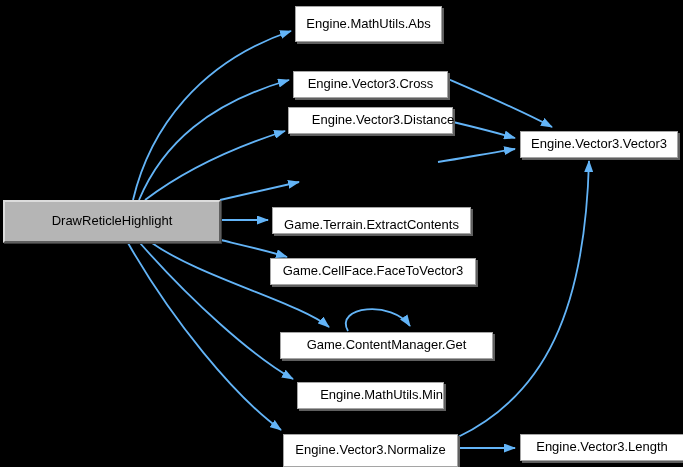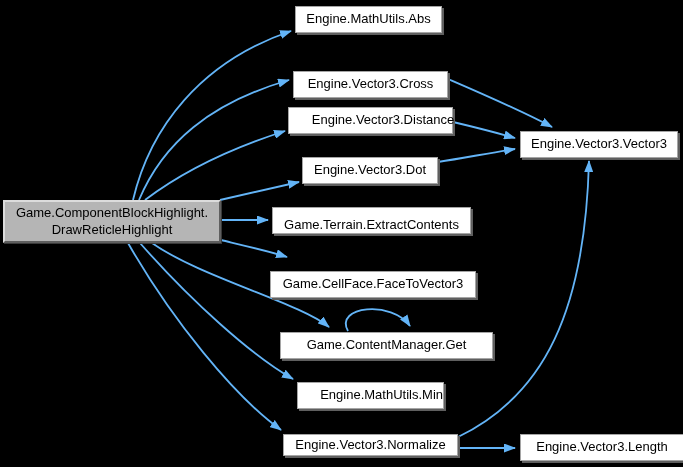--- a/index.html
+++ b/index.html
@@ -58,57 +58,53 @@
     <path class="edge" marker-end="url(#arrow)" d="M 128 243 C 172 320, 234 396, 281 430"></path>
     <path class="edge" marker-end="url(#arrow)" d="M 448 79 C 485 95, 520 110, 552 127"></path>
     <path class="edge" marker-end="url(#arrow)" d="M 453 122 C 474 127, 494 132, 515 138"></path>
     <path class="edge" marker-end="url(#arrow)" d="M 438 162 C 464 158, 489 153, 515 149"></path>
     <path class="edge" marker-end="url(#arrow)" d="M 458 437 C 545 395, 585 310, 589 161"></path>
     <path class="edge" marker-end="url(#arrow)" d="M 458 448 L 515 448"></path>
     <path class="edge" marker-end="url(#arrow)" d="M 348 331 C 334 306, 392 300, 410 326"></path>
   </svg>
 
   <div class="node main" style="left:3px;top:200px;width:218px;height:43px;">
-    <span>Game.ComponentBlockHighlight.</span>
     <span>DrawReticleHighlight</span>
   </div>
 
-  <div class="node" style="left:295px;top:6px;width:147px;height:27px;">
+  <div class="node" style="left:295px;top:6px;width:147px;height:36px;">
     <span>Engine.MathUtils.Abs</span>
   </div>
 
   <div class="node" style="left:293px;top:57px;width:155px;height:27px;margin-top:14px;">
     <span>Engine.Vector3.Cross</span>
   </div>
 
   <div class="node" style="left:288px;top:107px;width:165px;height:27px;padding-left:25px;">
     <span>Engine.Vector3.Distance</span>
   </div>
 
-  <div class="node" style="left:302px;top:157px;width:136px;height:27px;">
-    <span>Engine.Vector3.Dot</span>
-  </div>
 
   <div class="node" style="left:272px;top:207px;width:199px;height:27px;justify-content:flex-end;">
     <span>Game.Terrain.ExtractContents</span>
   </div>
 
-  <div class="node" style="left:270px;top:258px;width:206px;height:27px;margin-top:13px;">
+  <div class="node" style="left:270px;top:258px;width:206px;height:27px;">
     <span>Game.CellFace.FaceToVector3</span>
   </div>
 
   <div class="node" style="left:280px;top:332px;width:213px;height:27px;">
     <span>Game.ContentManager.Get</span>
   </div>
 
   <div class="node" style="left:297px;top:382px;width:147px;height:27px;align-items:flex-end;">
     <span>Engine.MathUtils.Min</span>
   </div>
 
-  <div class="node" style="left:283px;top:434px;width:175px;height:22px;">
+  <div class="node" style="left:283px;top:434px;width:175px;height:33px;">
     <span>Engine.Vector3.Normalize</span>
   </div>
 
   <div class="node" style="left:520px;top:131px;width:158px;height:27px;">
     <span>Engine.Vector3.Vector3</span>
   </div>
 
   <div class="node" style="left:520px;top:434px;width:164px;height:27px;">
     <span>Engine.Vector3.Length</span>
   </div>

